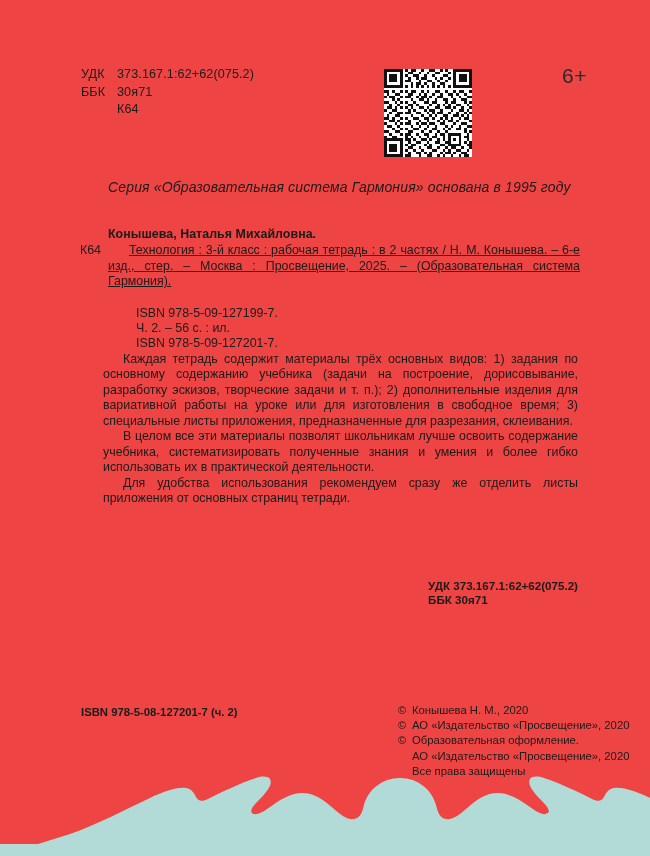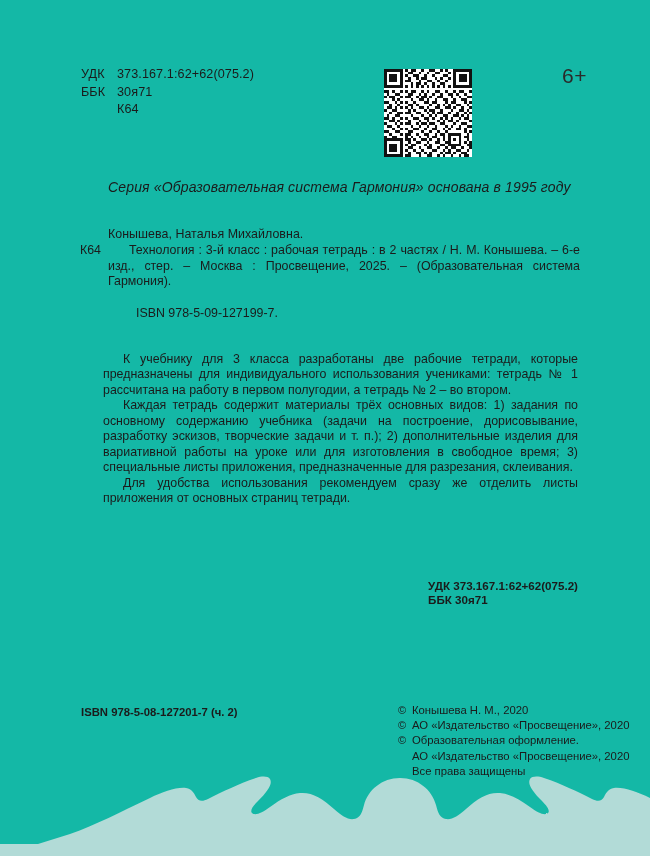--- a/index.html
+++ b/index.html
@@ -5,21 +5,21 @@
 <style>
   html, body {
     margin: 0;
     padding: 0;
     background: #ffffff;
   }
   #page {
     position: relative;
     width: 650px;
     height: 856px;
-    background: #14b8a6;
+    background: #ef4444;
     overflow: hidden;
     font-family: "Liberation Sans", "DejaVu Sans", sans-serif;
     color: #1b1b1b;
     -webkit-font-smoothing: antialiased;
   }
 
   
   .top-row {
     position: absolute;
     left: 0; top: 0;
@@ -80,38 +80,39 @@
   
   .biblio {
     position: absolute;
     left: 80px;
     top: 227px;
     width: 500px;
     font-size: 12.4px;
     line-height: 15.4px;
   }
   .biblio .author {
-    font-weight: normal;
+    font-weight: bold;
     margin-left: 28px;
     letter-spacing: 0.05px;
   }
   .biblio .desc {
     position: relative;
     margin-top: 1px;
     text-align: justify;
   }
   .biblio .shelf {
     position: absolute;
     left: 0;
     top: 0;
     width: 28px;
   }
   .biblio .desc .body {
     margin-left: 28px;
     text-indent: 21px;
+    text-decoration: underline;
   }
   .biblio .isbn-lines {
     margin-top: 16px;
     margin-left: 28px;
   }
   .biblio .isbn-lines div {
     padding-left: 28px;
     white-space: nowrap;
   }
 
@@ -522,26 +523,28 @@
   <div class="series-line">Серия «Образовательная система Гармония» основана в 1995 году</div>
 
   <div class="biblio">
     <div class="author">Конышева, Наталья Михайловна.</div>
     <div class="desc">
       <span class="shelf">К64</span>
       <div class="body">Технология : 3-й класс : рабочая тетрадь : в 2 частях / Н. М. Конышева. – 6-е изд., стер. – Москва : Просвещение, 2025. – (Образовательная система Гармония).</div>
     </div>
     <div class="isbn-lines">
       <div>ISBN 978-5-09-127199-7.</div>
+      <div>Ч. 2. – 56 с. : ил.</div>
+      <div>ISBN 978-5-09-127201-7.</div>
     </div>
   </div>
 
   <div class="annotation">
-    <p>К учебнику для 3 класса разработаны две рабочие тетради, которые предназначены для индивидуального использования учениками: тетрадь № 1 рассчитана на работу в первом полугодии, а тетрадь № 2 – во втором.</p>
     <p>Каждая тетрадь содержит материалы трёх основных видов: 1) задания по основному содержанию учебника (задачи на построение, дорисовывание, разработку эскизов, творческие задачи и т. п.); 2) дополнительные изделия для вариативной работы на уроке или для изготовления в свободное время; 3) специальные листы приложения, предназначенные для разрезания, склеивания.</p>
+    <p>В целом все эти материалы позволят школьникам лучше освоить содержание учебника, систематизировать полученные знания и умения и более гибко использовать их в практической деятельности.</p>
     <p>Для удобства использования рекомендуем сразу же отделить листы приложения от основных страниц тетради.</p>
   </div>
 
   <div class="codes-repeat">
     <div>
       <span>УДК</span>
       <span>373.167.1:62+62(075.2)</span>
     </div>
     <div>
       <span>ББК</span>

